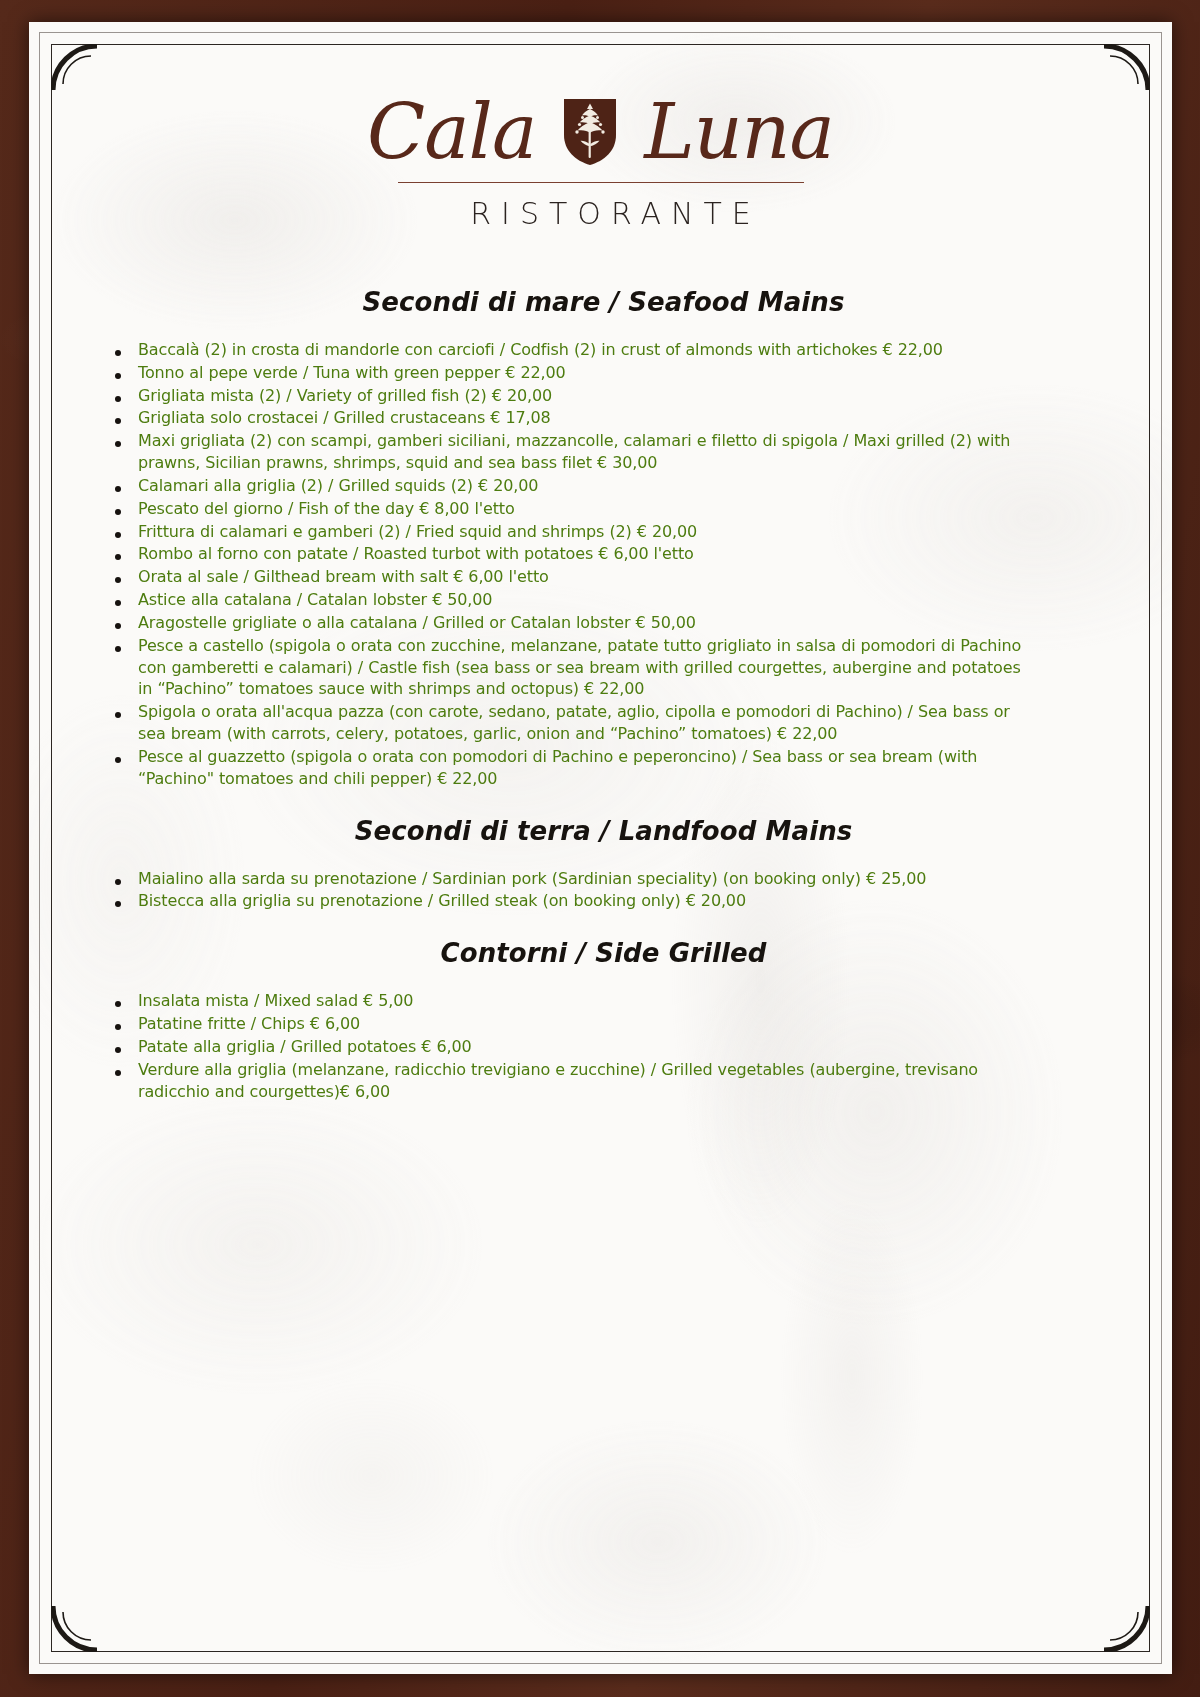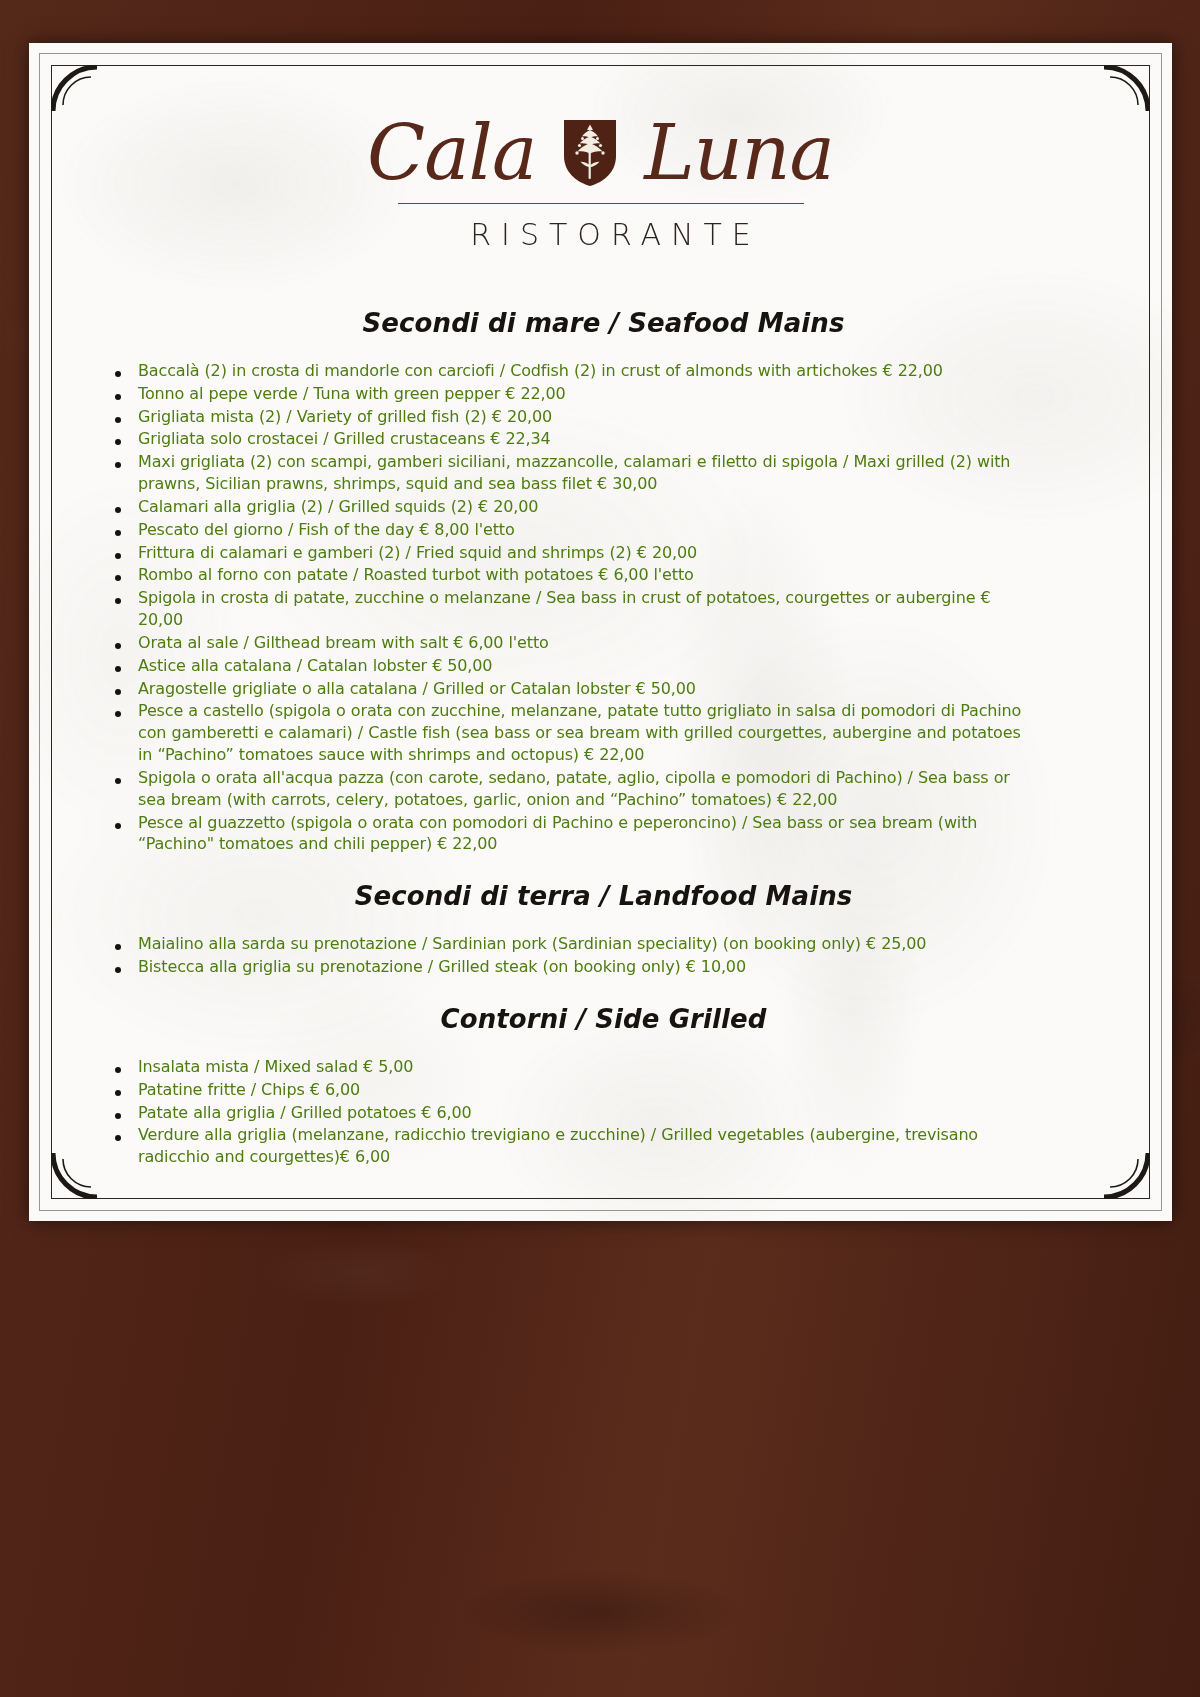--- a/index.html
+++ b/index.html
@@ -28,25 +28,24 @@
       radial-gradient(ellipse 200px 60px at 50% 95%, rgba(0,0,0,.22), transparent 70%),
       linear-gradient(100deg, #55291a 0%, #4a2014 38%, #5a2c1c 62%, #431d12 100%);
   }
 
   
   #page {
     position: absolute;
     left: 29px;
     top: 22px;
     width: 1143px;
-    height: 1178px;
+    height: 1652px;
     background-color: #fbfaf8;
     box-shadow: 0 0 18px rgba(0,0,0,.55);
     overflow: hidden;
-    margin-top: 21px;
   }
   
   #paper-texture {
     position: absolute;
     inset: 0;
     pointer-events: none;
     opacity: .75;
     background-image:
       radial-gradient(ellipse 300px 180px at 18% 12%, rgba(205,200,196,.30), transparent 62%),
       radial-gradient(ellipse 260px 150px at 62% 6%,  rgba(198,192,188,.26), transparent 62%),
@@ -288,41 +287,40 @@
     </div>
 
     <div id="menu">
 
       <section class="section section-seafood">
         <h2 class="section-heading">Secondi di mare / Seafood Mains</h2>
         <ul class="items">
           <li>Baccalà (2) in crosta di mandorle con carciofi / Codfish (2) in crust of almonds with artichokes € 22,00</li>
           <li>Tonno al pepe verde / Tuna with green pepper € 22,00</li>
           <li>Grigliata mista (2) / Variety of grilled fish (2) € 20,00</li>
-          <li>Grigliata solo crostacei / Grilled crustaceans € 22,34</li>
+          <li>Grigliata solo crostacei / Grilled crustaceans € 17,08</li>
           <li>Maxi grigliata (2) con scampi, gamberi siciliani, mazzancolle, calamari e filetto di spigola / Maxi grilled (2) with prawns, Sicilian prawns, shrimps, squid and sea bass filet € 30,00</li>
           <li>Calamari alla griglia (2) / Grilled squids (2) € 20,00</li>
           <li>Pescato del giorno / Fish of the day € 8,00 l'etto</li>
           <li>Frittura di calamari e gamberi (2) / Fried squid and shrimps (2) € 20,00</li>
           <li>Rombo al forno con patate / Roasted turbot with potatoes € 6,00 l'etto</li>
-          <li>Spigola in crosta di patate, zucchine o melanzane / Sea bass in crust of potatoes, courgettes or aubergine € 20,00</li>
           <li>Orata al sale / Gilthead bream with salt € 6,00 l'etto</li>
           <li>Astice alla catalana / Catalan lobster € 50,00</li>
           <li>Aragostelle grigliate o alla catalana / Grilled or Catalan lobster € 50,00</li>
           <li>Pesce a castello (spigola o orata con zucchine, melanzane, patate tutto grigliato in salsa di pomodori di Pachino con gamberetti e calamari) / Castle fish (sea bass or sea bream with grilled courgettes, aubergine and potatoes in “Pachino” tomatoes sauce with shrimps and octopus) € 22,00</li>
           <li>Spigola o orata all'acqua pazza (con carote, sedano, patate, aglio, cipolla e pomodori di Pachino) / Sea bass or sea bream (with carrots, celery, potatoes, garlic, onion and “Pachino” tomatoes) € 22,00</li>
           <li>Pesce al guazzetto (spigola o orata con pomodori di Pachino e peperoncino) / Sea bass or sea bream (with “Pachino" tomatoes and chili pepper) € 22,00</li>
         </ul>
       </section>
 
       <section class="section section-landfood">
         <h2 class="section-heading tight-top">Secondi di terra / Landfood Mains</h2>
         <ul class="items">
           <li>Maialino alla sarda su prenotazione / Sardinian pork (Sardinian speciality) (on booking only) € 25,00</li>
-          <li>Bistecca alla griglia su prenotazione / Grilled steak (on booking only) € 10,00</li>
+          <li>Bistecca alla griglia su prenotazione / Grilled steak (on booking only) € 20,00</li>
         </ul>
       </section>
 
       <section class="section section-sides">
         <h2 class="section-heading tight-top">Contorni / Side Grilled</h2>
         <ul class="items">
           <li>Insalata mista / Mixed salad € 5,00</li>
           <li>Patatine fritte / Chips € 6,00</li>
           <li>Patate alla griglia / Grilled potatoes € 6,00</li>
           <li>Verdure alla griglia (melanzane, radicchio trevigiano e zucchine) / Grilled vegetables (aubergine, trevisano radicchio and courgettes)€ 6,00</li>

